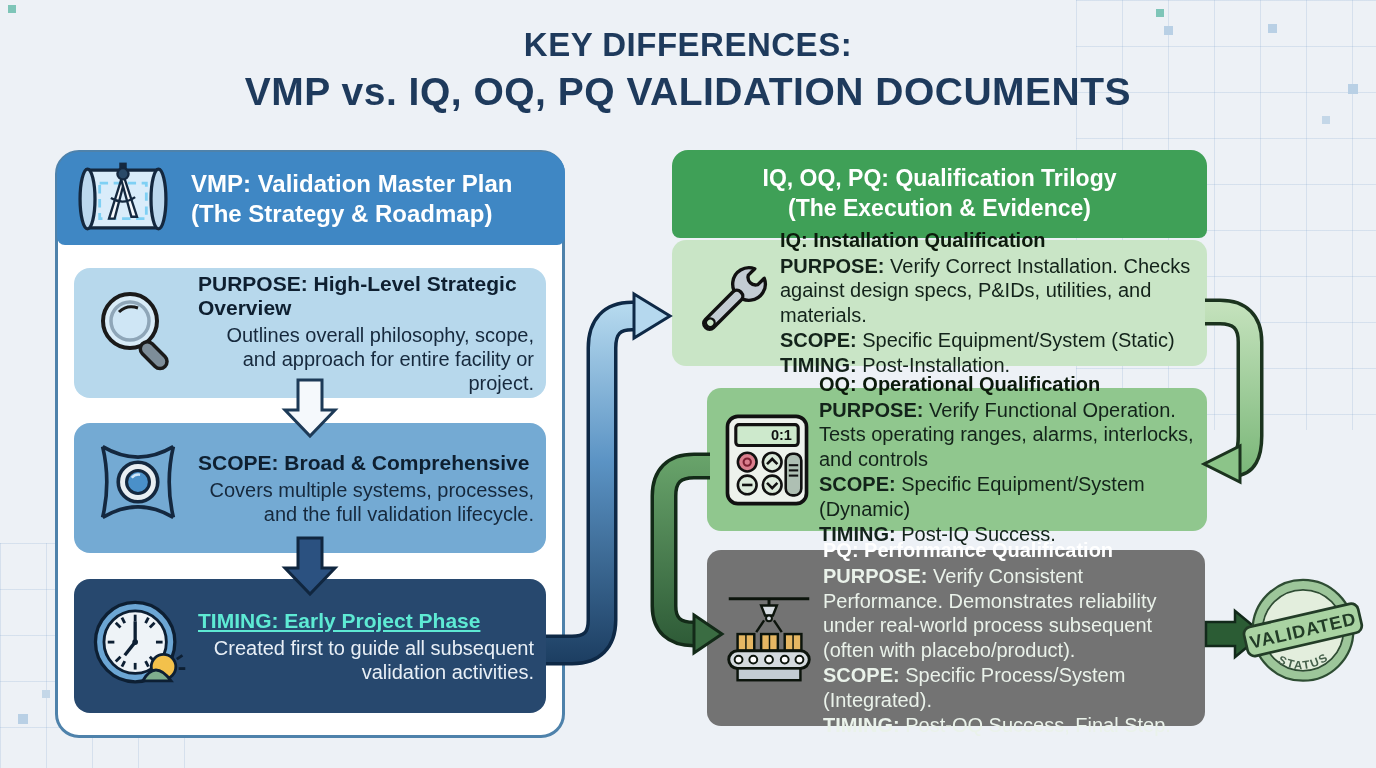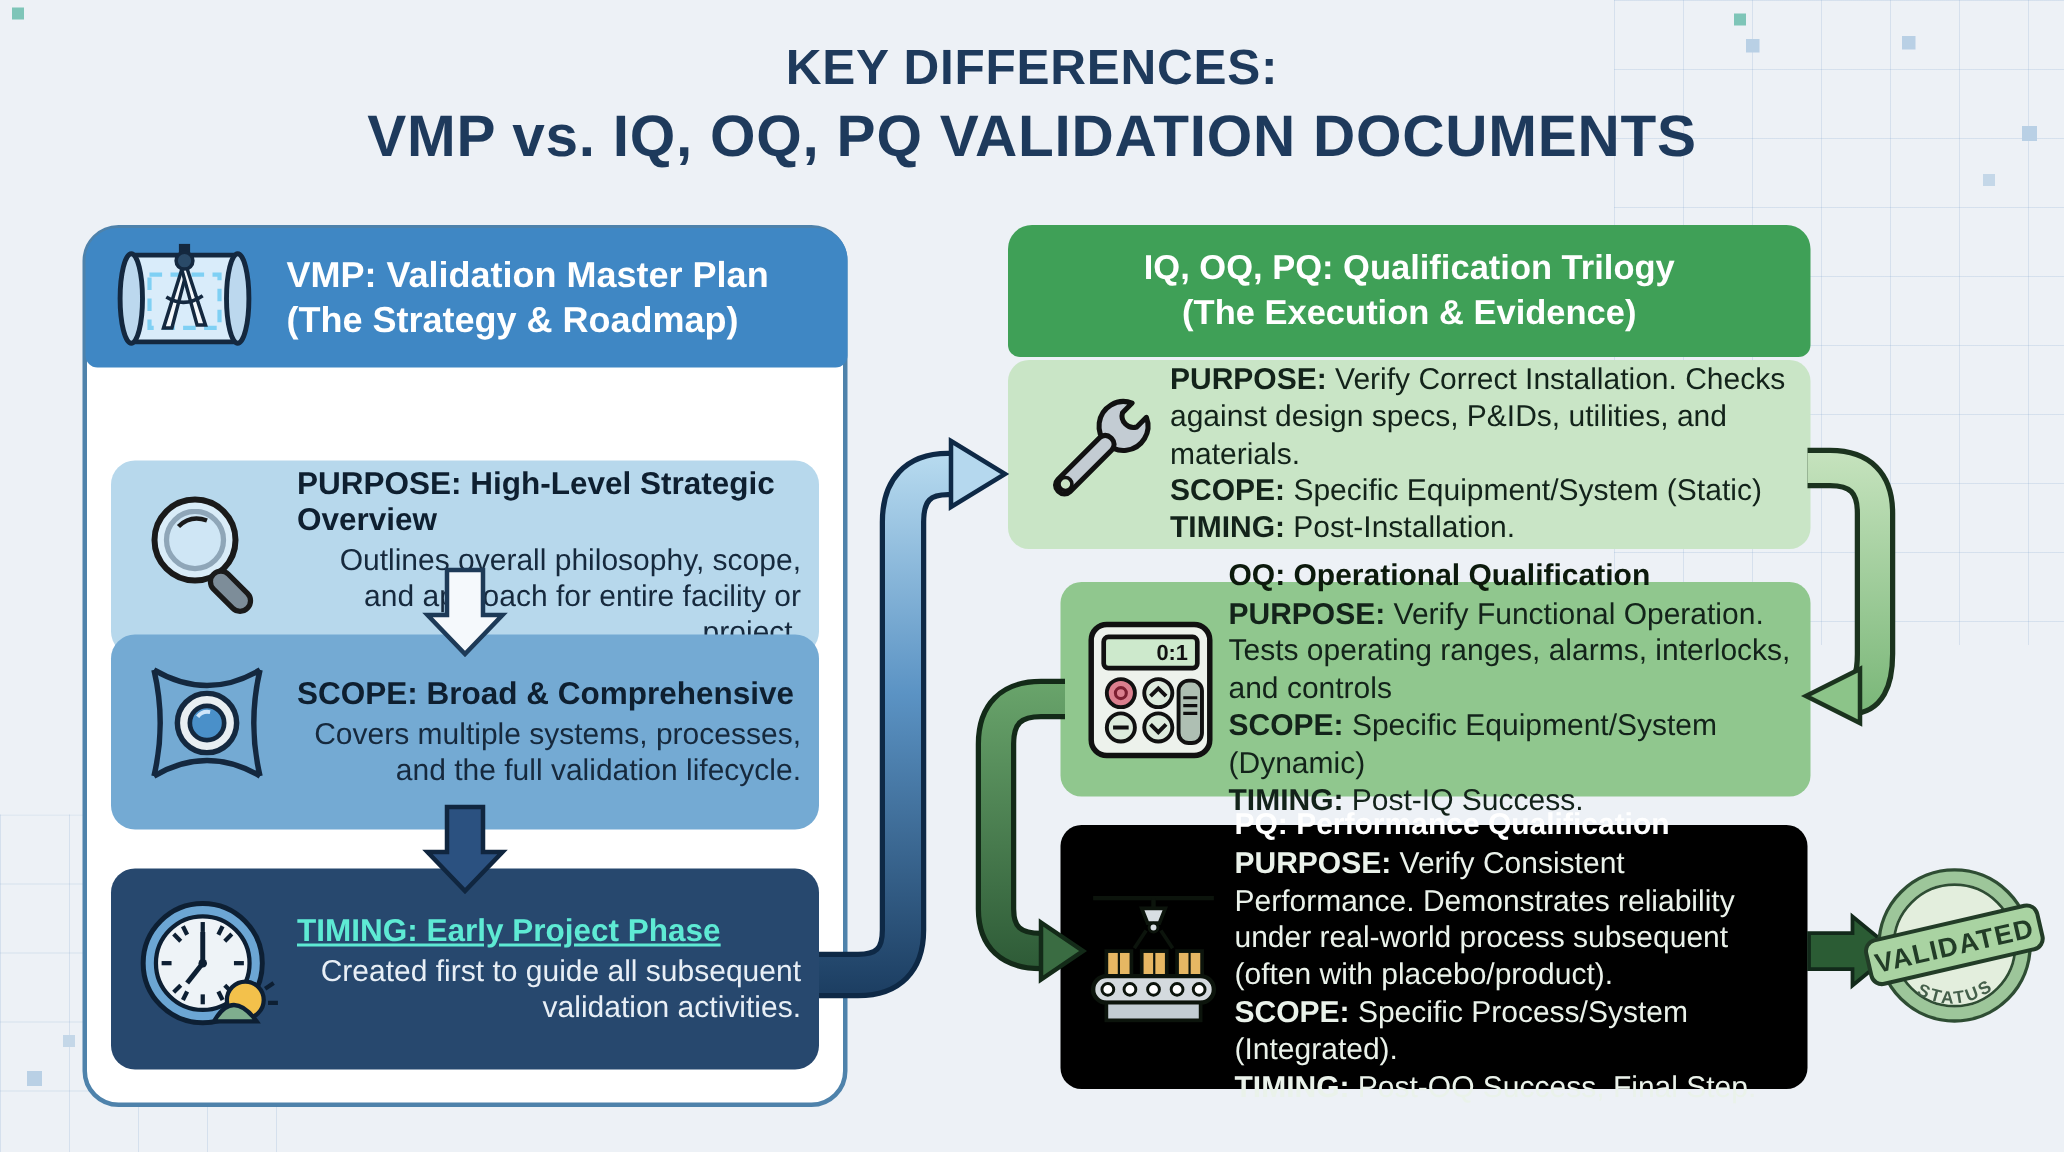--- a/index.html
+++ b/index.html
@@ -25,41 +25,41 @@
 
   
   .vmp-panel { position:absolute; left:55px; top:150px; width:510px; height:588px;
     background:#ffffff; border:3px solid #4e82ab; border-radius:24px; }
   .vmp-header { position:absolute; left:-1px; top:-1px; width:508px; height:93px;
     background:#3f87c4; border-radius:21px 21px 8px 8px; display:flex; align-items:center; padding:16px 10px; }
   .vmp-header .hicon { width:112px; height:84px; flex-shrink:0; }
   .vmp-header .htext { color:#ffffff; font-weight:bold; font-size:24px; line-height:1.25; padding-left:12px; }
   .vbox { position:absolute; left:16px; width:472px; border-radius:16px; display:flex; align-items:center; padding:0 12px; gap:8px; }
   .vbox .bicon { width:104px; height:100px; flex-shrink:0; }
-  .vbox1 { top:115px; height:130px; background:#b7d8ec;margin-top:39px; }
+  .vbox1 { top:115px; height:130px; background:#b7d8ec; }
   .vbox2 { top:270px; height:130px; background:#74aad3; }
   .vbox3 { top:426px; height:134px; background:#27486e; }
   .vbox .btitle { font-weight:bold; font-size:21px; color:#0e1f30; margin-bottom:3px; }
   .vbox .bdesc { font-size:20px; color:#16293d; line-height:1.2;text-align:right; }
   .vbox3 .btitle { color:#5eead4;text-decoration:underline; }
   .vbox3 .bdesc { color:#e8eff6; }
 
   
   .q-header { position:absolute; left:672px; top:150px; width:535px; height:88px;
     background:#3fa057; border-radius:16px 16px 8px 8px; color:#ffffff; font-weight:bold;
     font-size:23px; line-height:1.3; text-align:center; display:flex; flex-direction:column; justify-content:center; }
   .qbox { position:absolute; border-radius:14px; display:flex; align-items:center; padding:0 8px; }
   .qbox .qicon { flex-shrink:0; }
   .qbox .qtext { flex:1; }
   .qtitle { font-weight:bold; font-size:20px; margin-bottom:2px; }
   .qline { font-size:20px; line-height:1.24; }
   .qline b { font-weight:bold; }
   .iq-box { left:672px; top:240px; width:535px; height:126px; background:#c9e5c6; }
   .oq-box { left:707px; top:388px; width:500px; height:143px; background:#90c78e; }
-  .pq-box { left:707px; top:550px; width:498px; height:176px; background:#000000; }
+  .pq-box { left:707px; top:550px; width:498px; height:176px; background:#737373; }
   .iq-box, .oq-box { color:#13231a; }
   .iq-box .qtitle, .oq-box .qtitle { color:#0c1a0c; }
   .pq-box { color:#eaf2ea; }
   .pq-box .qtitle { color:#ffffff; }
   .iq-box .qicon { width:100px; height:96px; }
   .oq-box .qicon { width:104px; height:104px; }
   .pq-box .qicon { width:108px; height:100px; }
 
   .overlay { position:absolute; left:0; top:0; width:1376px; height:768px; pointer-events:none; }
   .stamp { position:absolute; left:1240px; top:572px; width:126px; height:122px; }
@@ -180,20 +180,21 @@
   <span class="qicon">
     <svg viewBox="0 0 100 100" width="100" height="96">
       <g transform="rotate(45 50 50)">
         <path d="M43,6.5 A17,17 0 1,0 57,6.5 L57,16 A8,8 0 0,1 43,16 Z" fill="#c3ccd3" stroke="#111111" stroke-width="3.5" stroke-linejoin="round"></path>
         <rect x="44" y="34" width="12" height="52" rx="5.5" fill="#c3ccd3" stroke="#111111" stroke-width="3.5"></rect>
         <circle cx="50" cy="79" r="4.5" fill="#c9e5c6" stroke="#111111" stroke-width="2.5"></circle>
       </g>
     </svg>
   </span>
   <div class="qtext">
+    <div class="qtitle">IQ: Installation Qualification</div>
     <div class="qline"><b>PURPOSE:</b> <span>Verify Correct Installation. Checks against design specs, P&amp;IDs, utilities, and materials.</span></div>
     <div class="qline"><b>SCOPE:</b> <span>Specific Equipment/System (Static)</span></div>
     <div class="qline"><b>TIMING:</b> <span>Post-Installation.</span></div>
   </div>
 </div>
 
 <div class="qbox oq-box">
   <span class="qicon">
     <svg viewBox="0 0 100 100" width="104" height="104">
       <rect x="12" y="8" width="76" height="84" rx="10" fill="#edf2ec" stroke="#111111" stroke-width="3.5"></rect>

